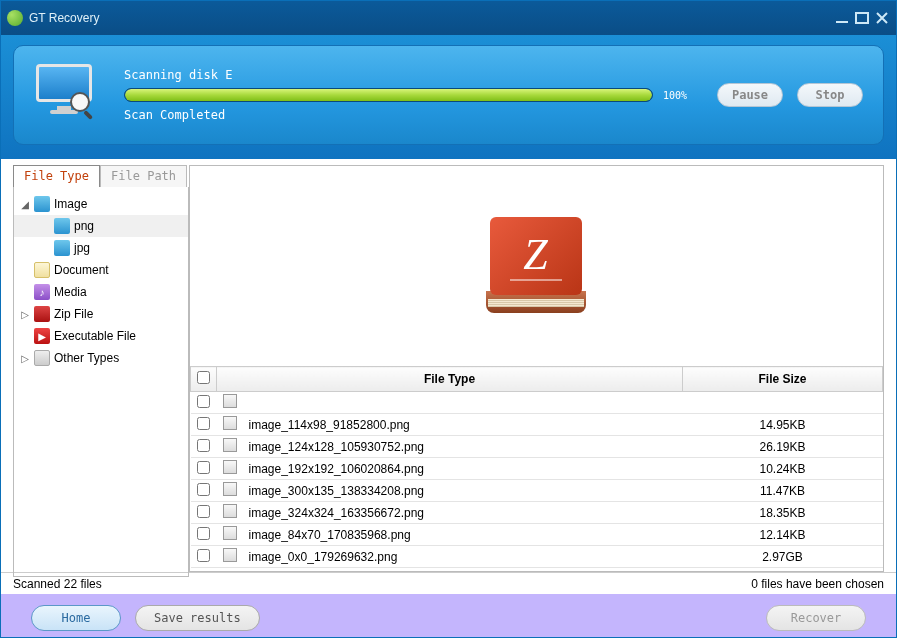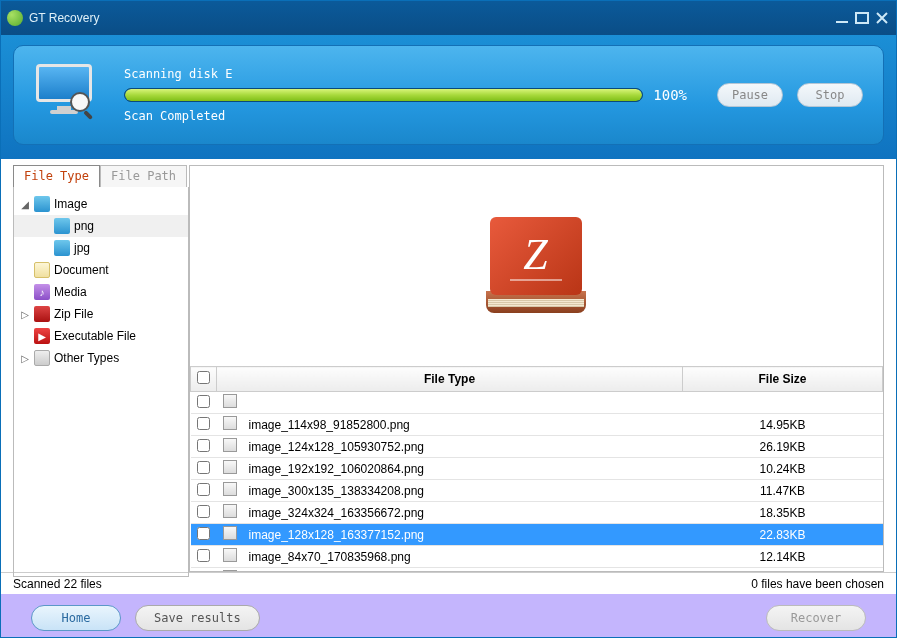--- a/index.html
+++ b/index.html
@@ -17,24 +17,24 @@
 .monitor-wrap { width: 70px; height: 70px; position: relative; }
 .monitor { width: 56px; height: 38px; background: linear-gradient(180deg, #58b5f2, #1c7fcb); border: 3px solid #e6e6e6; border-radius: 4px; position: absolute; top: 4px; left: 2px; }
 .monitor-stand { position: absolute; width: 14px; height: 4px; background: #d0d0d0; left: 23px; top: 46px; }
 .monitor-base { position: absolute; width: 28px; height: 4px; background: #d0d0d0; left: 16px; top: 50px; border-radius: 2px; }
 .magnifier { position: absolute; right: 6px; bottom: 10px; }
 .progress-area { flex: 1; margin: 0 20px; color: #fff; font-size: 12px; }
 .progress-label { margin-bottom: 6px; font-family: monospace; }
 .progress-row { display: flex; align-items: center; }
 .progress-bar { flex: 1; height: 14px; background: #0d5a96; border: 1px solid #0a4a7c; border-radius: 7px; overflow: hidden; }
 .progress-fill { height: 100%; background: linear-gradient(180deg, #d8f47a 0%, #a8d93c 50%, #7fbf18 100%); border-radius: 7px; }
-.progress-pct { margin-left: 10px; font-family: monospace; font-size: 14px; }
+.progress-pct { margin-left: 10px; font-family: monospace; font-size: 10px; }
 .scan-status { margin-top: 6px; font-family: monospace; font-size: 12px; }
 .hdr-btns { display: flex; gap: 14px; margin-left: 10px; }
-.hdr-btn { width: 66px; height: 24px; background: linear-gradient(180deg, #f4f8fb, #dfe9f1); border: 1px solid #b5c6d5; border-radius: 12px; font-size: 12px; color: #888; font-family: monospace; cursor: not-allowed; display: flex; align-items: center; justify-content: center; }
+.hdr-btn { width: 66px; height: 24px; background: linear-gradient(180deg, #f4f8fb, #dfe9f1); border: 1px solid #b5c6d5; border-radius: 12px; font-size: 12px; color: #888; font-family: monospace; cursor: not-allowed; display: flex; align-items: center; justify-content: center; font-weight: bold; }
 
 
 .main { display: flex; height: 413px; background: #fff; padding: 6px 12px 0; gap: 0; }
 .left-pane { width: 176px; border-right: none; }
 .tabs-row { display: flex; height: 22px; font-size: 12px; }
 .tab { padding: 3px 10px; border: 1px solid #bbb; border-bottom: none; background: #f6f6f6; color: #999; cursor: pointer; font-family: monospace; }
 .tab.active { background: #fff; color: #c2410c; border-color: #8a8a8a; position: relative; z-index: 2; }
 .tree { border: 1px solid #bbb; border-top: none; height: 390px; font-size: 12px; padding-top: 6px; }
 .tree-item { display: flex; align-items: center; height: 22px; cursor: pointer; padding-left: 6px; }
 .tree-item .expander { width: 10px; font-size: 10px; color: #666; text-align: center; }
@@ -221,26 +221,20 @@
                 <td class="phicon-cell"><span class="phicon"></span></td>
                 <td>image_300x135_138334208.png</td>
                 <td class="size-cell">11.47KB</td>
               </tr>
               <tr>
                 <td class="chk-cell"><input type="checkbox" style=""></td>
                 <td class="phicon-cell"><span class="phicon"></span></td>
                 <td>image_324x324_163356672.png</td>
                 <td class="size-cell">18.35KB</td>
               </tr>
-              <tr class="selected">
-                <td class="chk-cell"><input type="checkbox" style=""></td>
-                <td class="phicon-cell"><span class="phicon"></span></td>
-                <td>image_128x128_163377152.png</td>
-                <td class="size-cell">22.83KB</td>
-              </tr>
               <tr>
                 <td class="chk-cell"><input type="checkbox" style=""></td>
                 <td class="phicon-cell"><span class="phicon"></span></td>
                 <td>image_84x70_170835968.png</td>
                 <td class="size-cell">12.14KB</td>
               </tr>
               <tr>
                 <td class="chk-cell"><input type="checkbox" style=""></td>
                 <td class="phicon-cell"><span class="phicon"></span></td>
                 <td>image_0x0_179269632.png</td>

